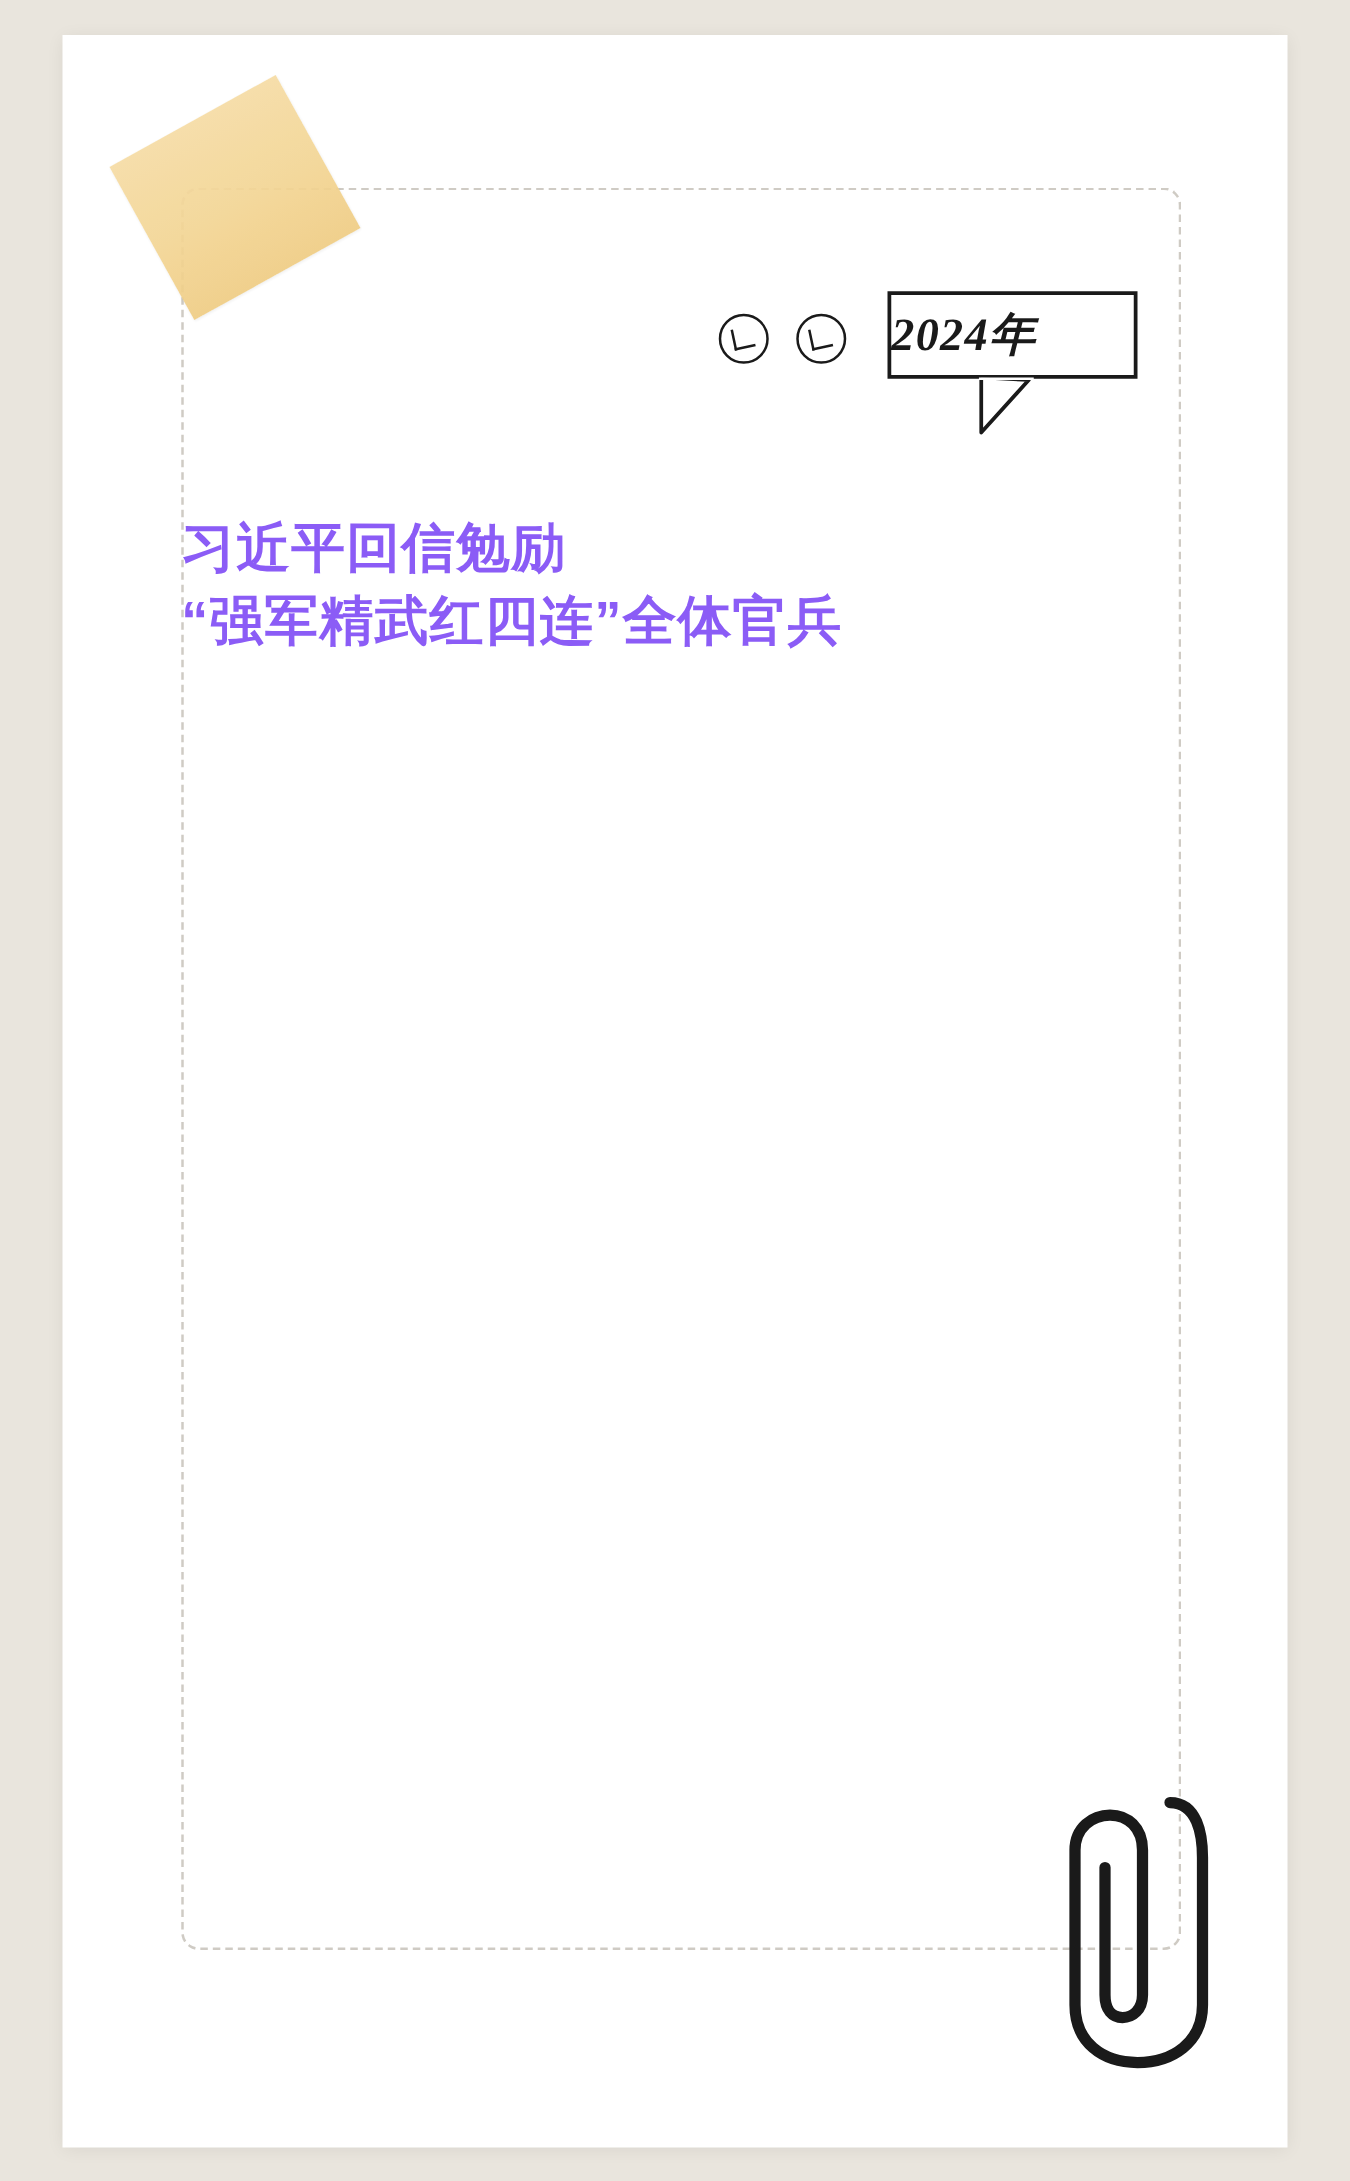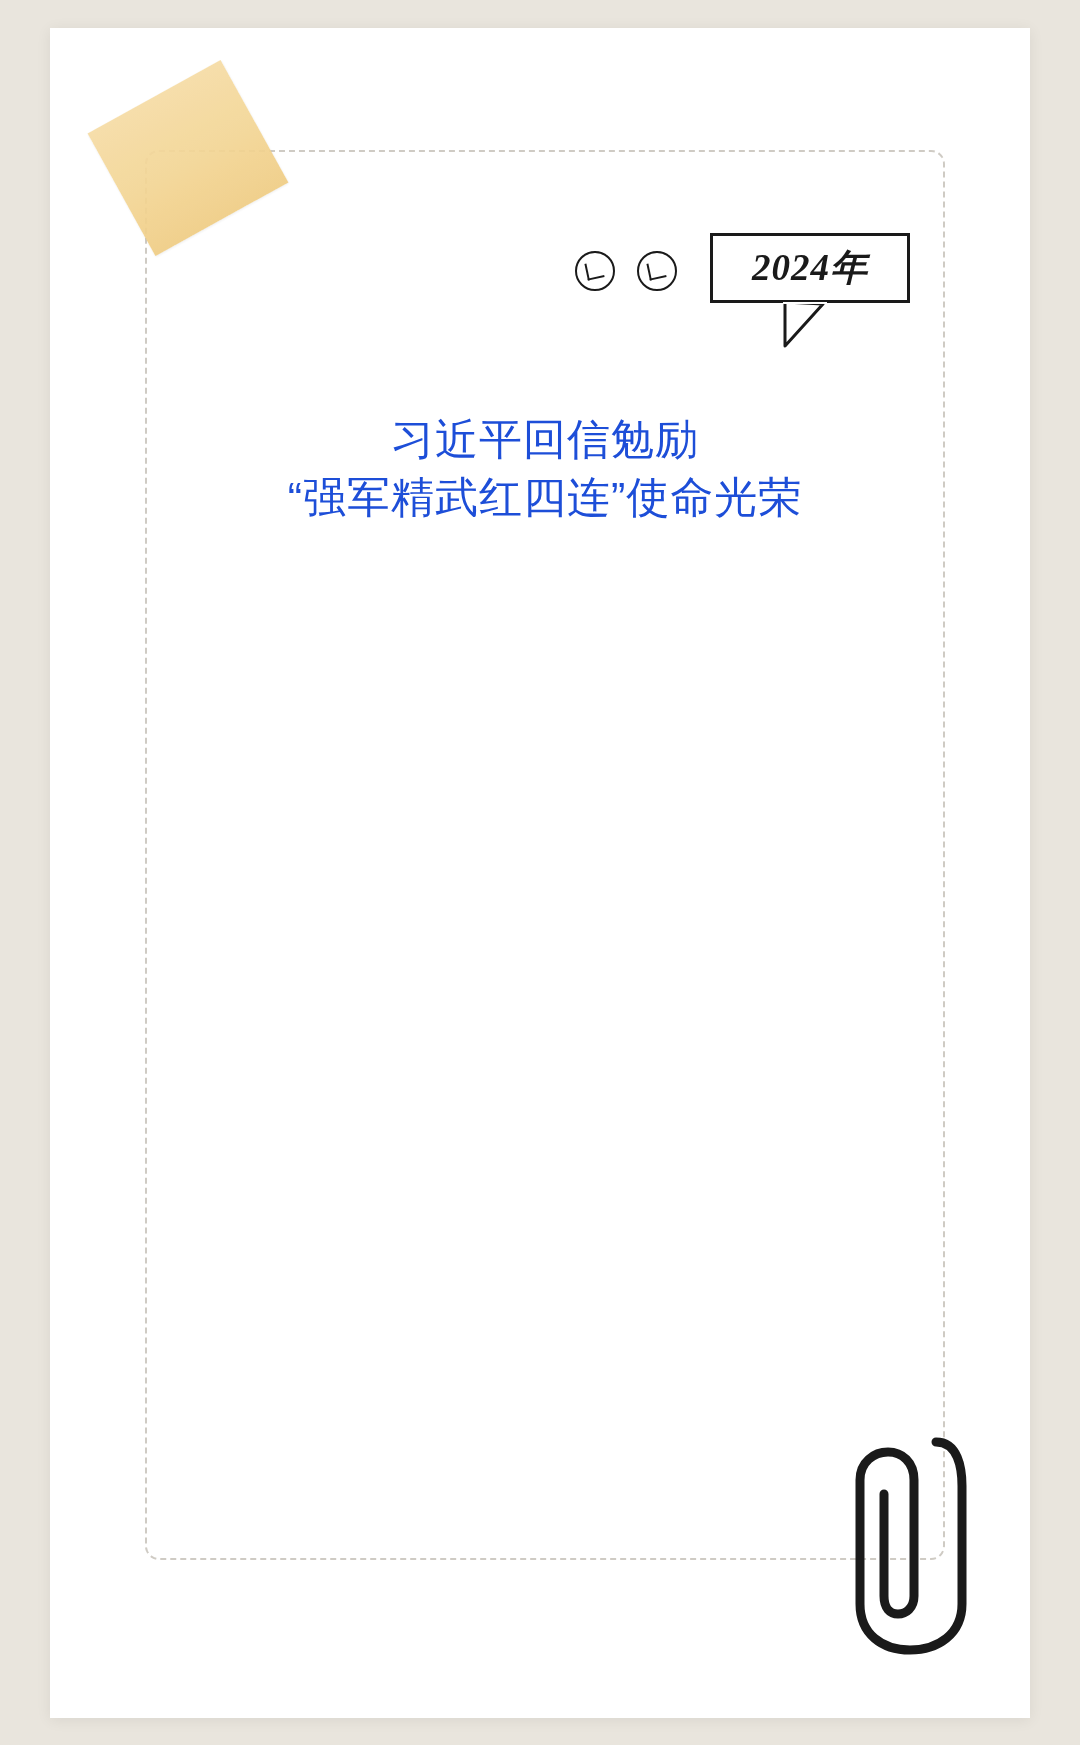--- a/index.html
+++ b/index.html
@@ -94,21 +94,20 @@
     position: absolute;
     left: 565px;
     top: 0px;
     width: 200px;
     height: 70px;
     border: 3px solid #1a1a1a;
     box-sizing: border-box;
     background: #ffffff;
     display: flex;
     align-items: center;
-    justify-content: center;
   }
   .year-bubble .year-text {
     font-family: "Liberation Serif", "DejaVu Serif", serif;
     font-style: italic;
     font-weight: 700;
     font-size: 37px;
     color: #1a1a1a;
     letter-spacing: 1px;
   }
   .bubble-tail {
@@ -120,23 +119,23 @@
     border-left: 3px solid transparent;
   }
   .bubble-tail svg { display: block; }
 
   
   .title-block {
     position: absolute;
     left: 95px;
     top: 383px;
     width: 800px;
-    text-align: center;
-    color: #1d4ed8;
-    font-weight: 400;
+    text-align: left;
+    color: #8b5cf6;
+    font-weight: 700;
     line-height: 1.34;
   }
   .title-line1 {
     font-size: 43px;
     letter-spacing: 1px;
   }
   .title-line2 {
     font-size: 43px;
     letter-spacing: 1px;
   }
@@ -188,21 +187,21 @@
       <div class="bubble-tail">
         <svg width="60" height="50" viewBox="0 0 60 50">
           <path d="M2 0 L2 44 L40 2 Z" fill="#ffffff" stroke="#1a1a1a" stroke-width="3" stroke-linejoin="round"></path>
           <rect x="0" y="-6" width="44" height="8" fill="#ffffff"></rect>
         </svg>
       </div>
     </div>
 
     <div class="title-block">
       <div class="title-line1">习近平回信勉励</div>
-      <div class="title-line2">“强军精武红四连”使命光荣</div>
+      <div class="title-line2">“强军精武红四连”全体官兵</div>
     </div>
 
 
     <div class="paperclip">
       <svg width="130" height="230" viewBox="0 0 130 230">
         <path d="M96 14
                  C 118 14, 122 40, 122 58
                  L 122 176
                  C 122 206, 98 222, 70 222
                  C 42 222, 20 206, 20 176

